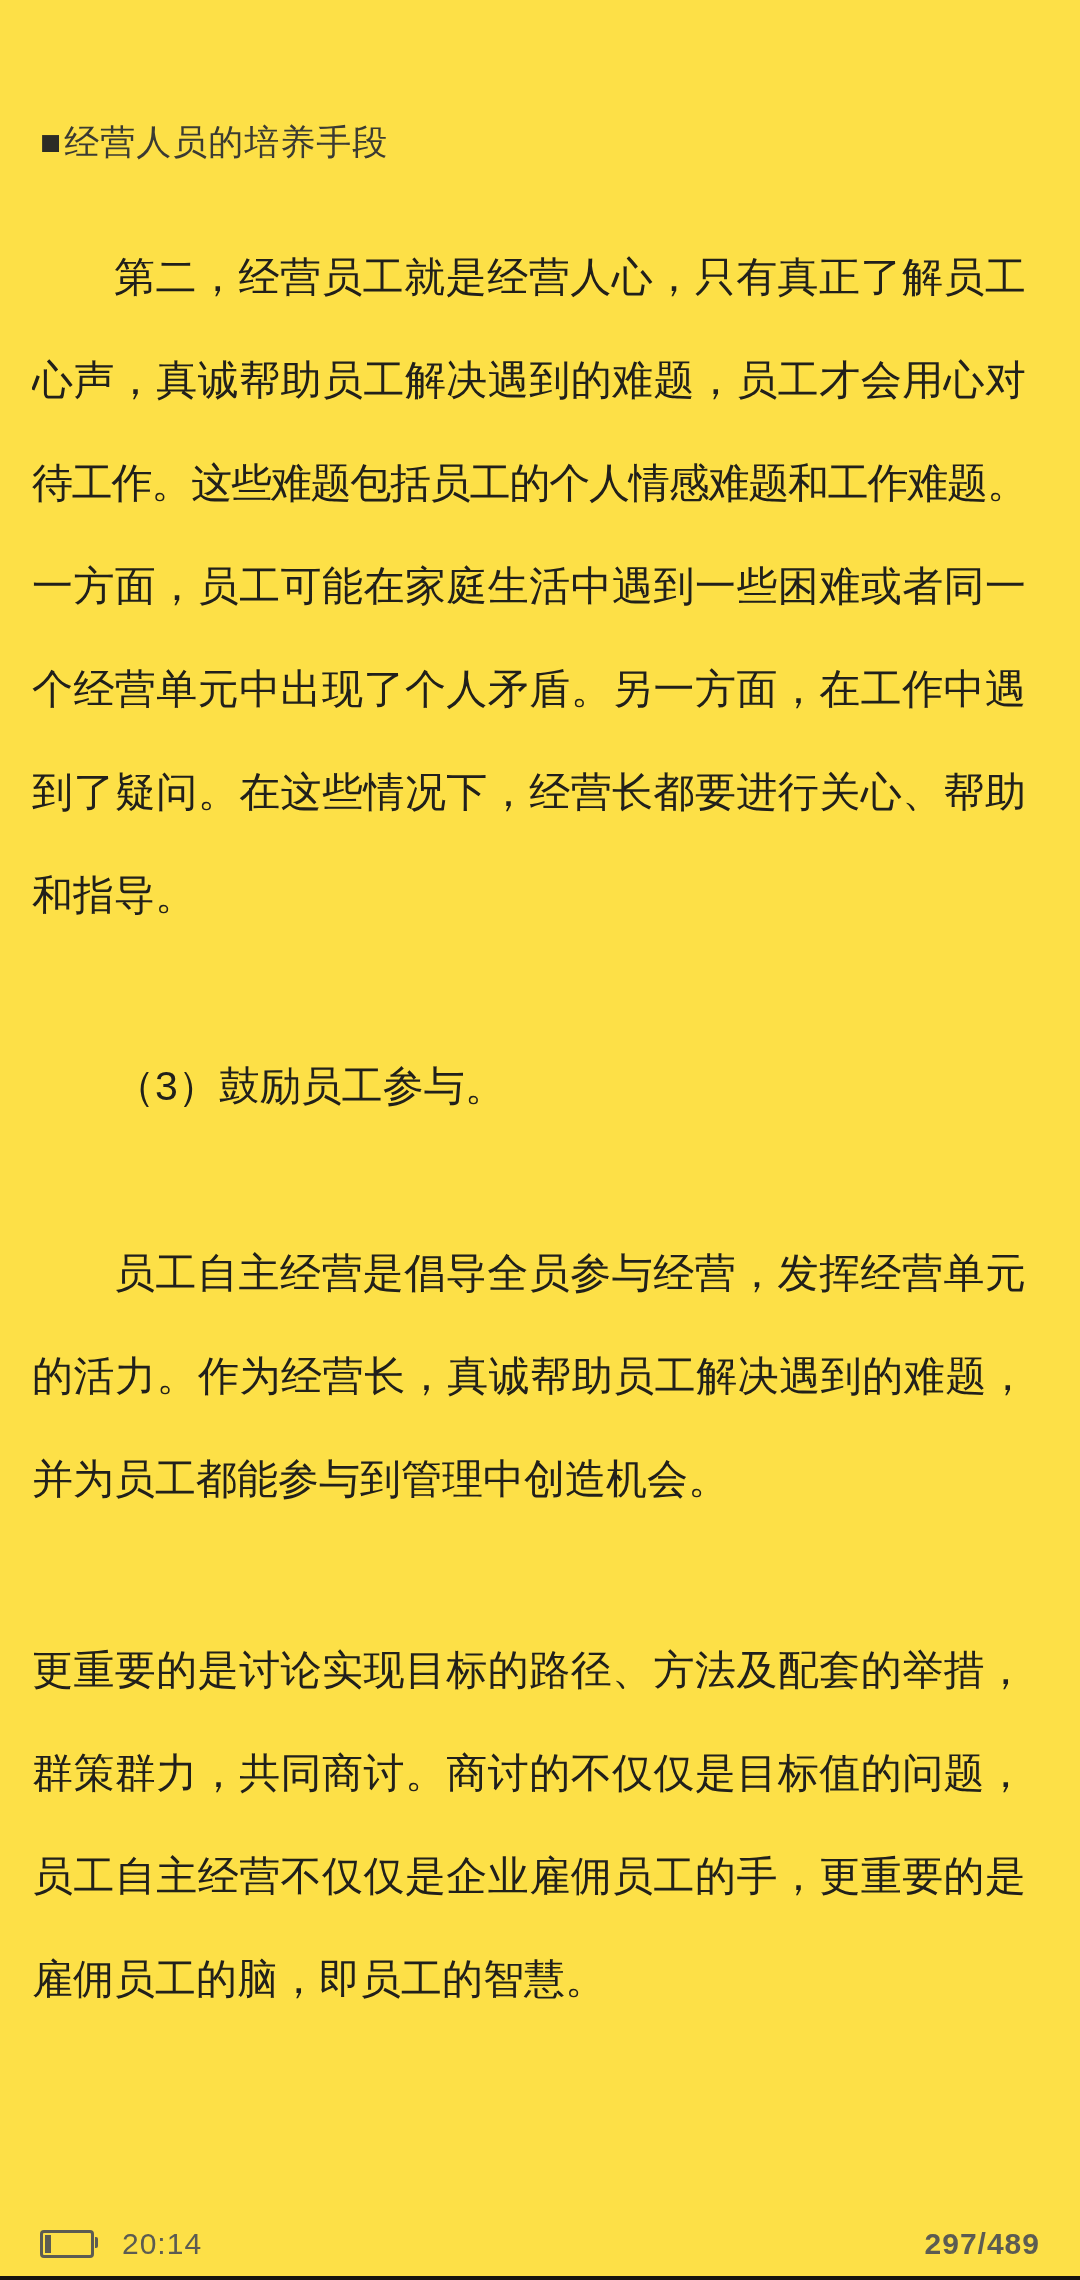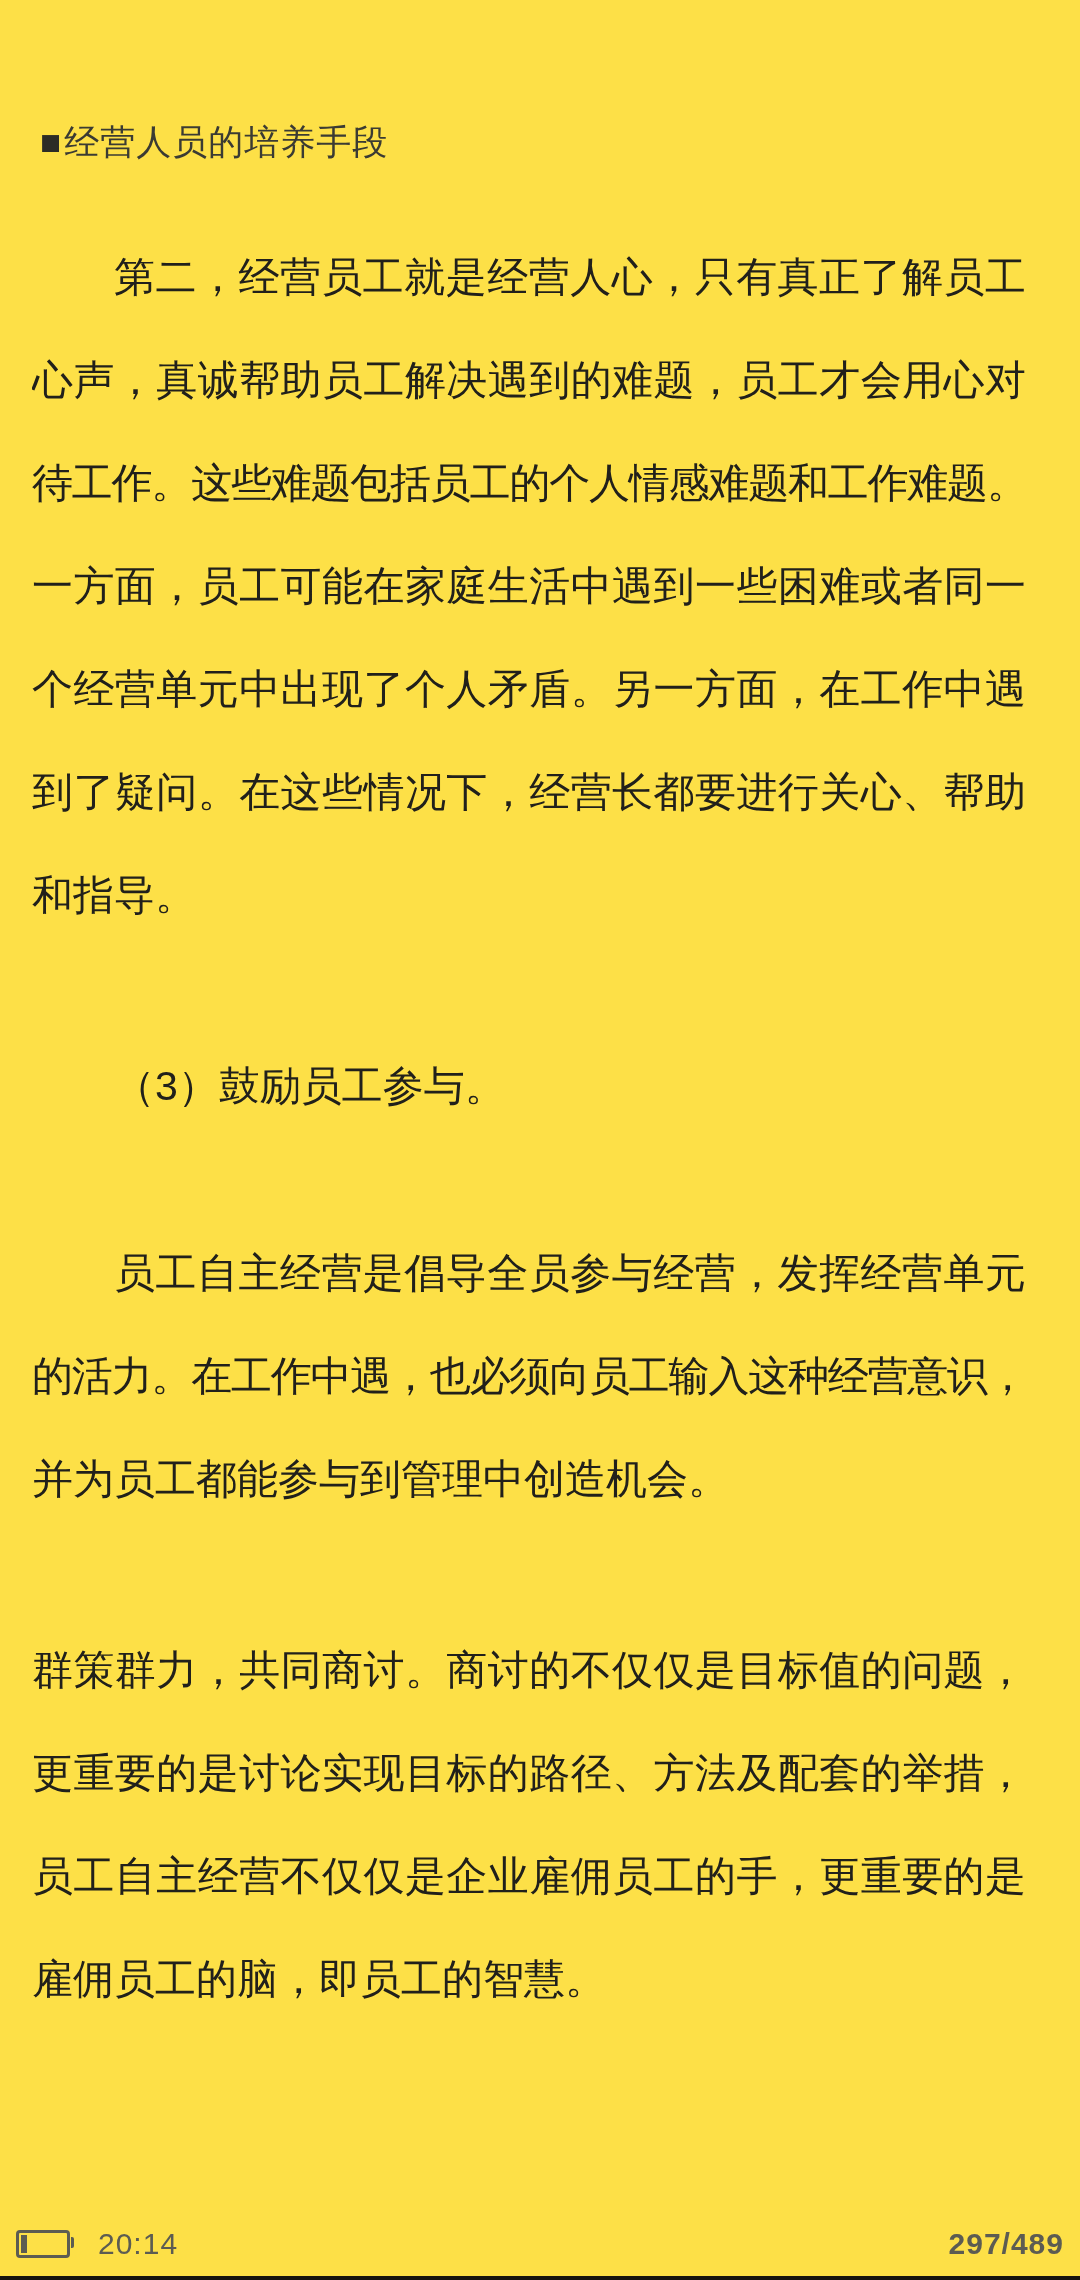--- a/index.html
+++ b/index.html
@@ -51,21 +51,21 @@
   .line.squeeze { letter-spacing: -1.9px; }
   .paragraph.heading .line { font-weight: normal; }
 
   
   .status-bar {
     position: absolute;
     left: 0;
     right: 0;
     top: 2218px;
     height: 52px;
-    padding: 0 16px;
+    padding: 0 40px;
     display: flex;
     align-items: center;
     color: #5c5c52;
     font-size: 30px;
   }
   .battery {
     position: relative;
     width: 48px;
     height: 22px;
     border: 3px solid #5c5c52;
@@ -112,26 +112,26 @@
         <div class="line">一方面，员工可能在家庭生活中遇到一些困难或者同一</div>
         <div class="line">个经营单元中出现了个人矛盾。另一方面，在工作中遇</div>
         <div class="line">到了疑问。在这些情况下，经营长都要进行关心、帮助</div>
         <div class="line last">和指导。</div>
       </div>
       <div class="paragraph heading">
         <div class="line first last">（3）鼓励员工参与。</div>
       </div>
       <div class="paragraph body">
         <div class="line first">员工自主经营是倡导全员参与经营，发挥经营单元</div>
-        <div class="line squeeze">的活力。在工作中遇，也必须向员工输入这种经营意识，</div>
+        <div class="line squeeze">的活力。作为经营长，真诚帮助员工解决遇到的难题，</div>
         <div class="line last">并为员工都能参与到管理中创造机会。</div>
       </div>
       <div class="paragraph body">
+        <div class="line">更重要的是讨论实现目标的路径、方法及配套的举措，</div>
         <div class="line">群策群力，共同商讨。商讨的不仅仅是目标值的问题，</div>
-        <div class="line">更重要的是讨论实现目标的路径、方法及配套的举措，</div>
         <div class="line">员工自主经营不仅仅是企业雇佣员工的手，更重要的是</div>
         <div class="line last">雇佣员工的脑，即员工的智慧。</div>
       </div>
     </div>
 
   <div class="status-bar">
     <div class="battery">
       <div class="level"></div>
       <div class="nub"></div>
     </div>

